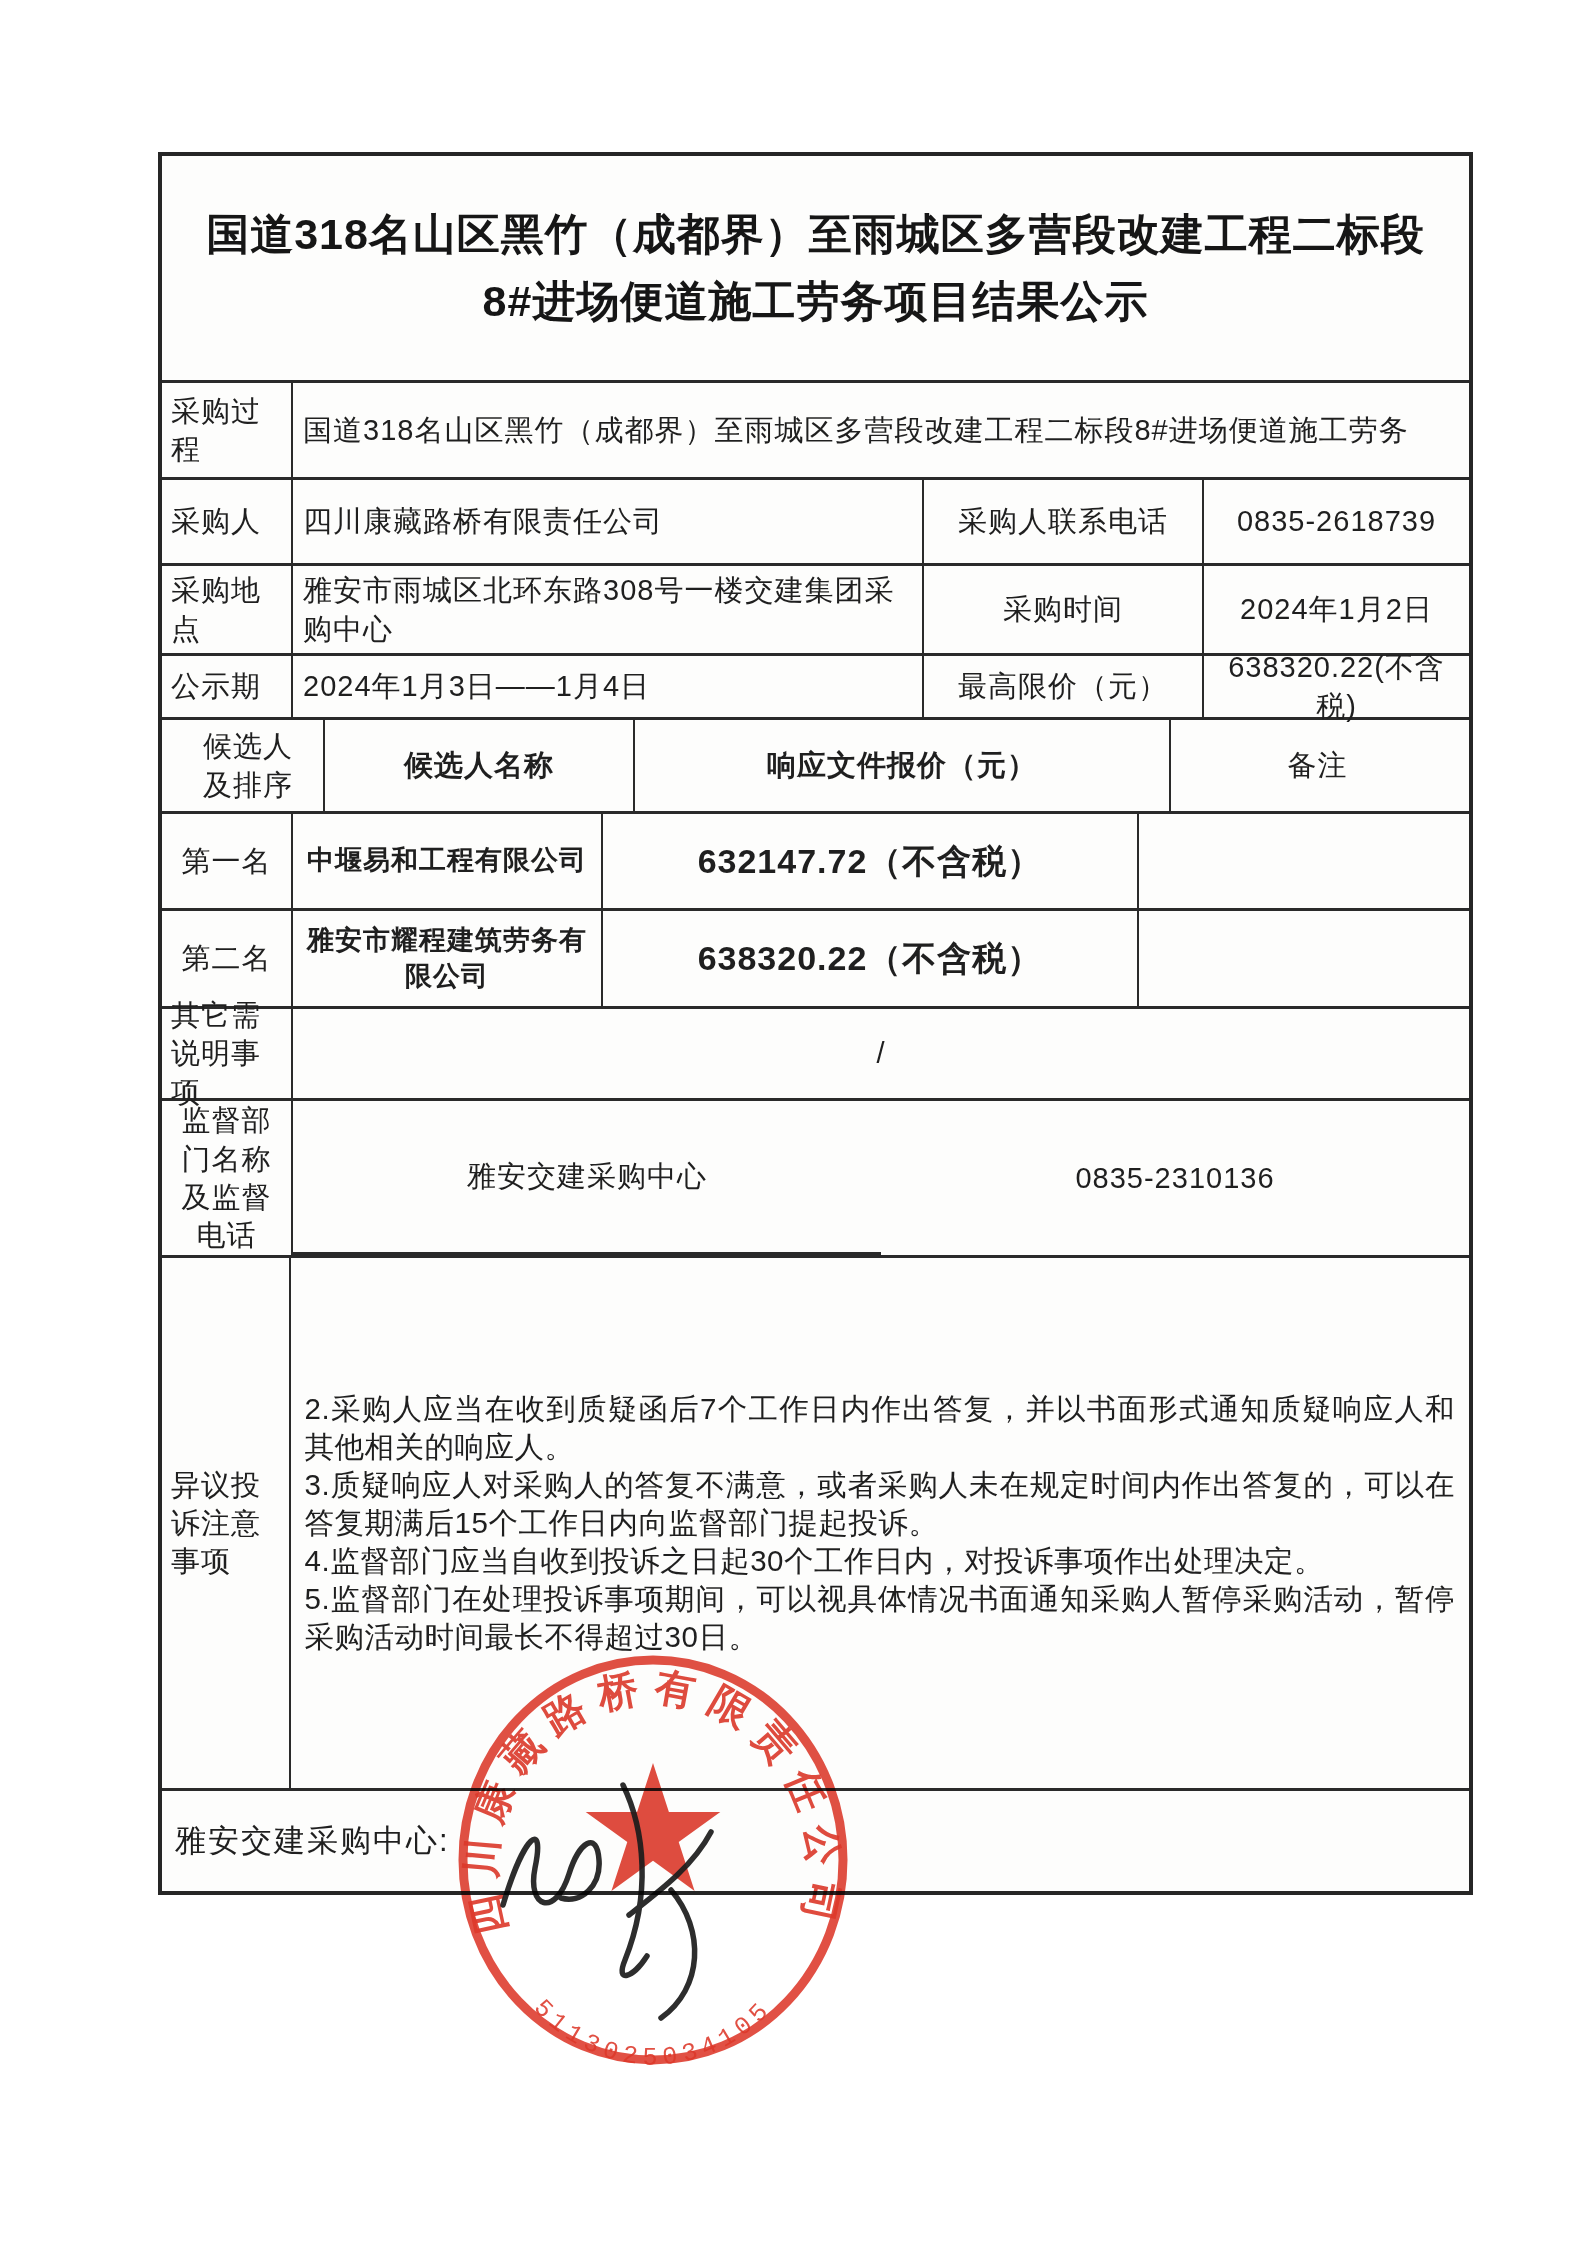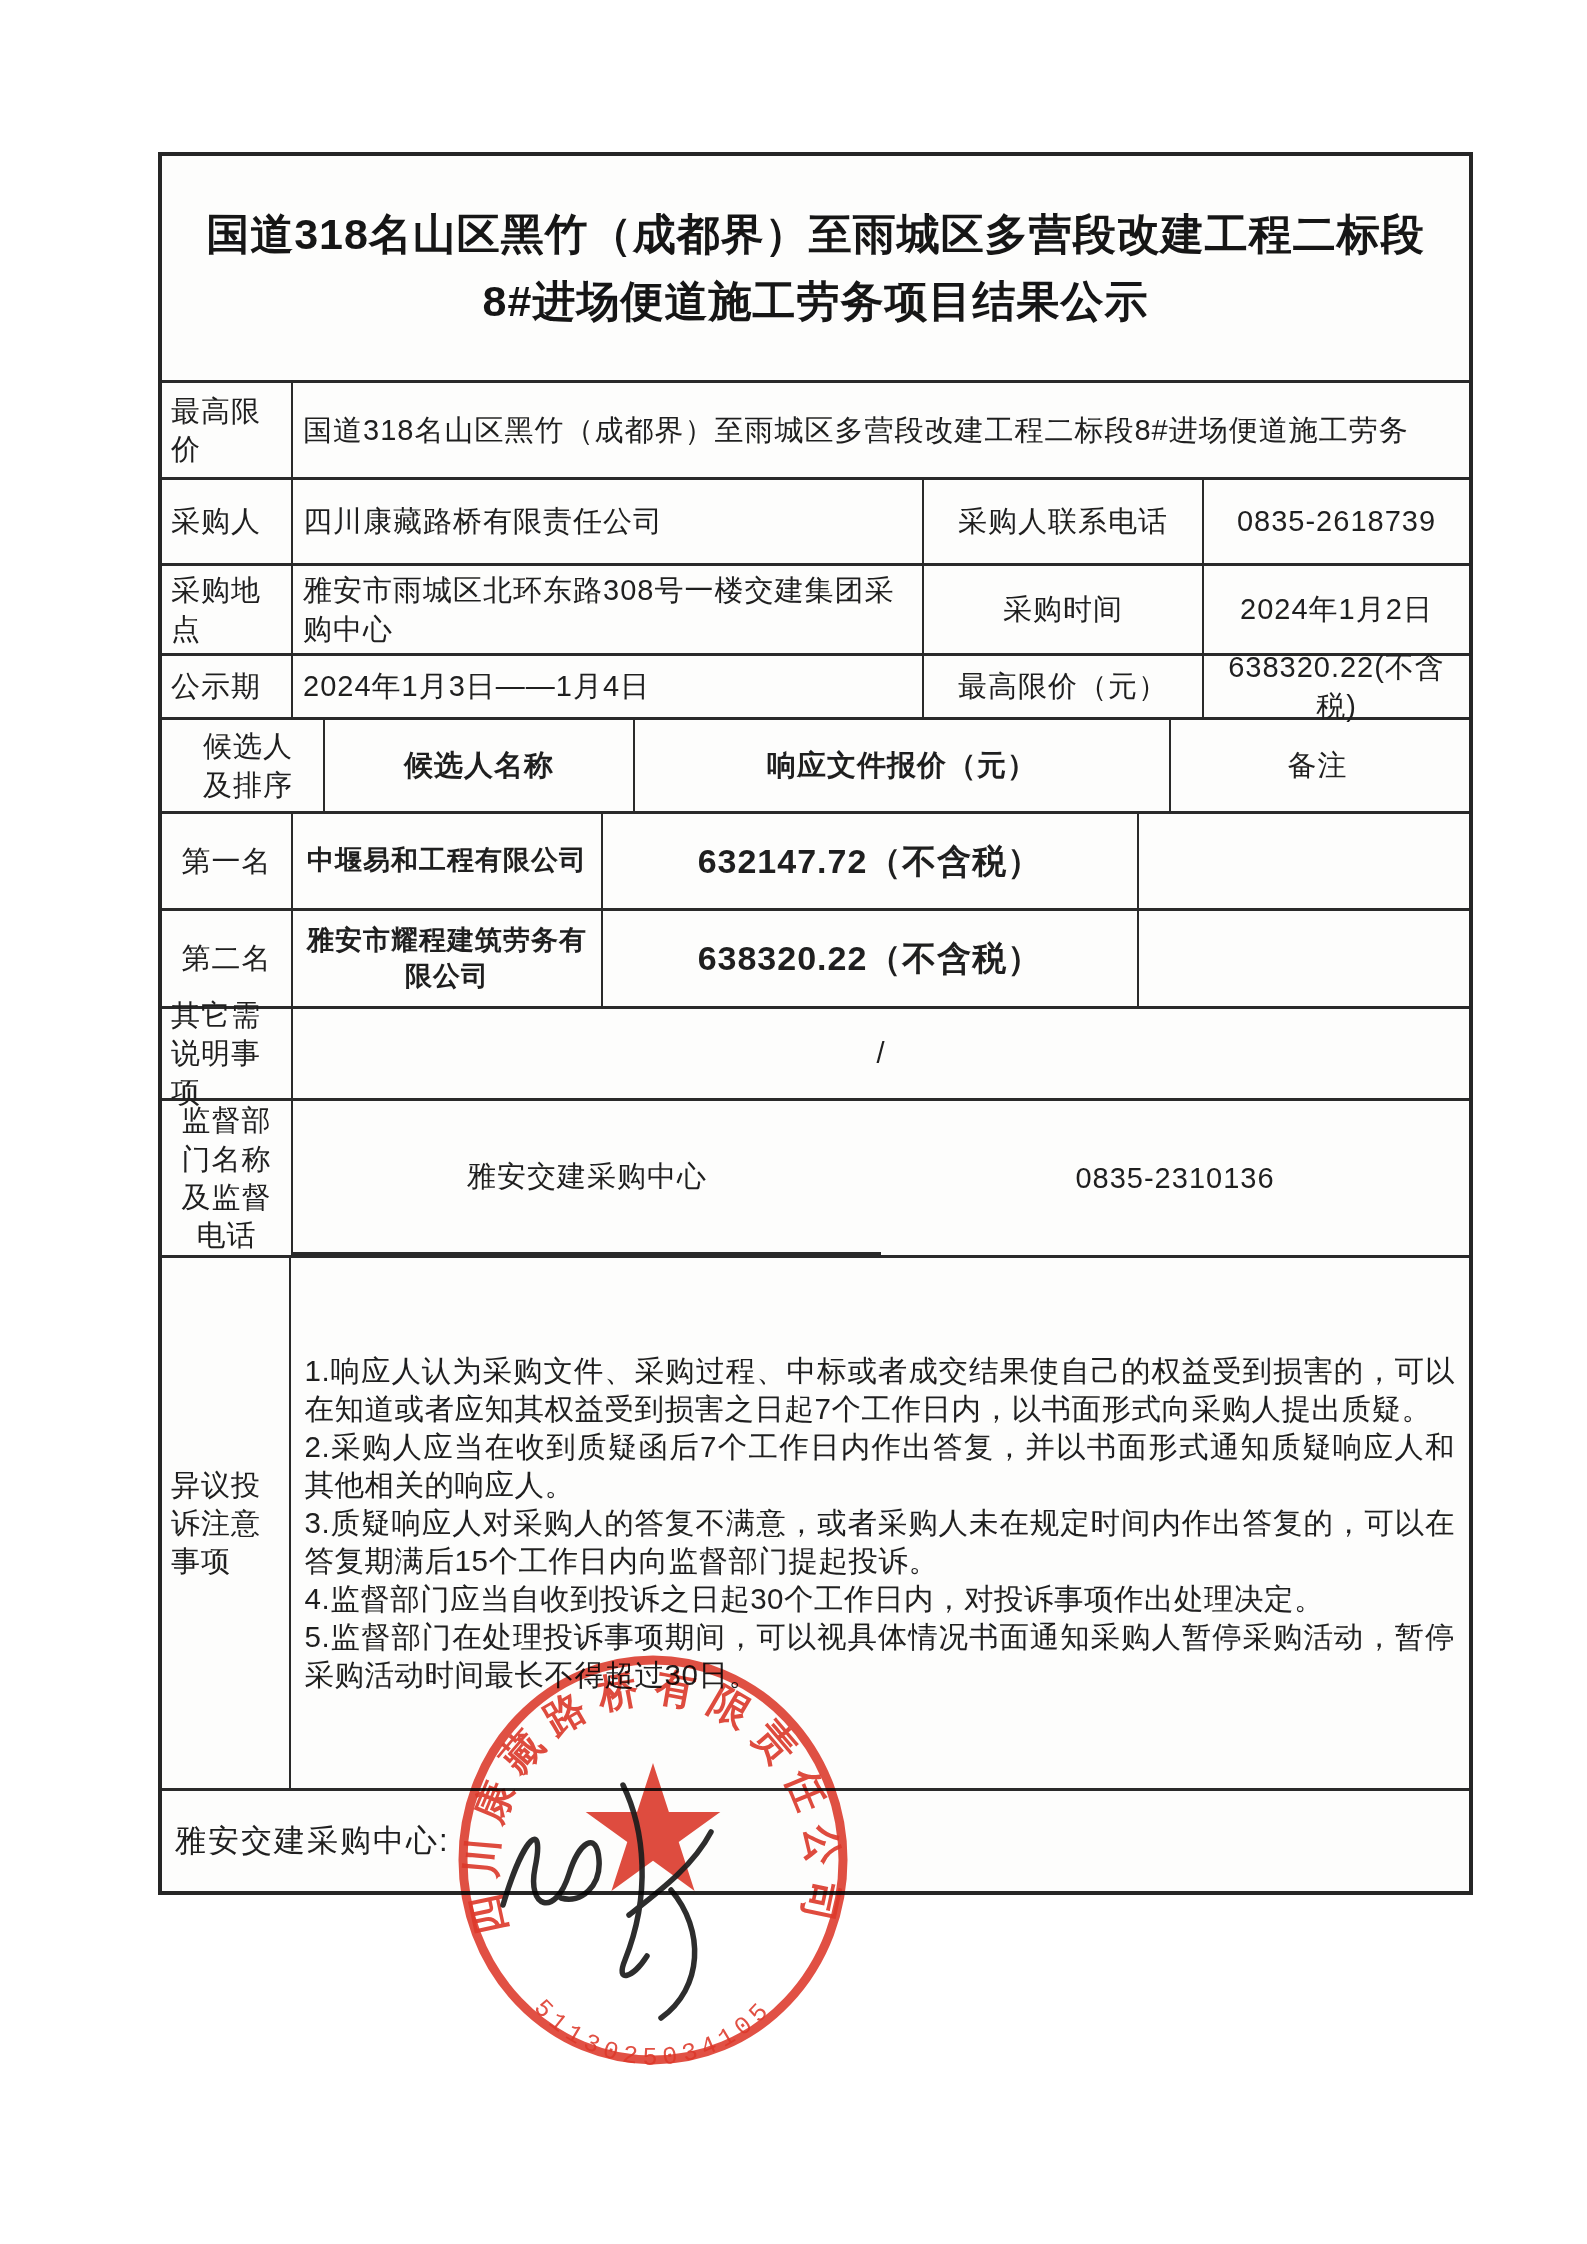--- a/index.html
+++ b/index.html
@@ -88,21 +88,21 @@
 <body>
 
 <div class="page">
   <div class="doc-table">
 
     <div class="row r-title">
       <div class="c title-cell">国道318名山区黑竹（成都界）至雨城区多营段改建工程二标段8#进场便道施工劳务项目结果公示</div>
     </div>
 
     <div class="row r-proj">
-      <div class="c lab">最高限价</div>
+      <div class="c lab">采购过程</div>
       <div class="c w-wide left">国道318名山区黑竹（成都界）至雨城区多营段改建工程二标段8#进场便道施工劳务</div>
     </div>
 
     <div class="row r-buyer">
       <div class="c lab">采购人</div>
       <div class="c w-val left">四川康藏路桥有限责任公司</div>
       <div class="c w-sub center">采购人联系电话</div>
       <div class="c w-last center">0835-2618739</div>
     </div>
 
@@ -150,21 +150,20 @@
       <div class="c lab" style="text-align:center;justify-content:center;">监督部门名称及监督电话</div>
       <div class="superv-col">
         <div class="superv-cell first">雅安交建采购中心</div>
         <div class="superv-cell">0835-2310136</div>
       </div>
     </div>
 
     <div class="row r-obj">
       <div class="c lab">异议投诉注意事项</div>
       <div class="obj-body">
-        <p class="obj-item">1.响应人认为采购文件、采购过程、中标或者成交结果使自己的权益受到损害的，可以在知道或者应知其权益受到损害之日起7个工作日内，以书面形式向采购人提出质疑。</p>
         <p class="obj-item">2.采购人应当在收到质疑函后7个工作日内作出答复，并以书面形式通知质疑响应人和其他相关的响应人。</p>
         <p class="obj-item">3.质疑响应人对采购人的答复不满意，或者采购人未在规定时间内作出答复的，可以在答复期满后15个工作日内向监督部门提起投诉。</p>
         <p class="obj-item">4.监督部门应当自收到投诉之日起30个工作日内，对投诉事项作出处理决定。</p>
         <p class="obj-item">5.监督部门在处理投诉事项期间，可以视具体情况书面通知采购人暂停采购活动，暂停采购活动时间最长不得超过30日。</p>
       </div>
     </div>
 
     <div class="row r-sign">
       <div class="c sign-cell">雅安交建采购中心:</div>
     </div>

